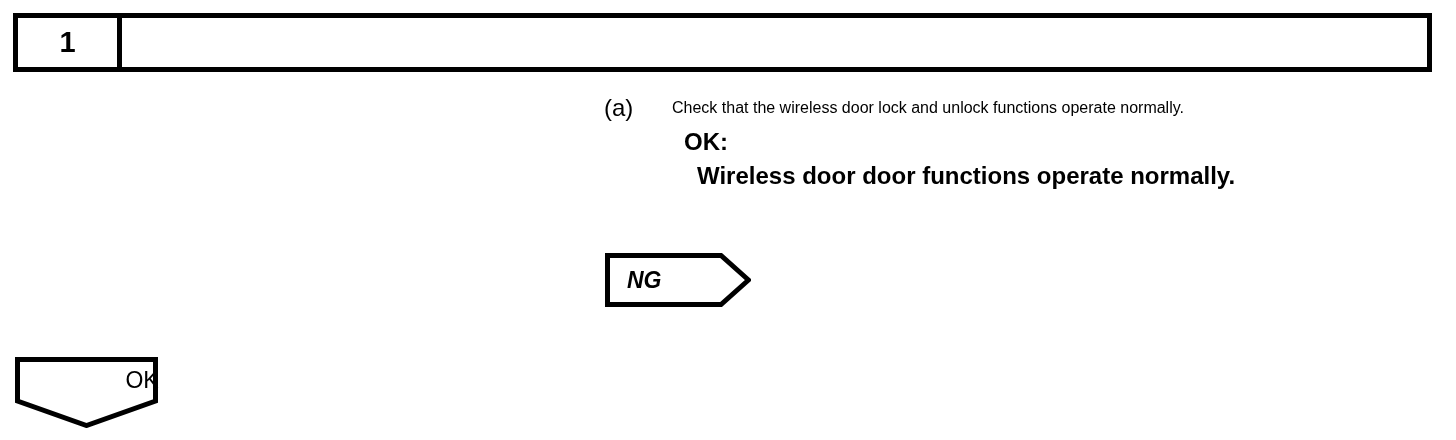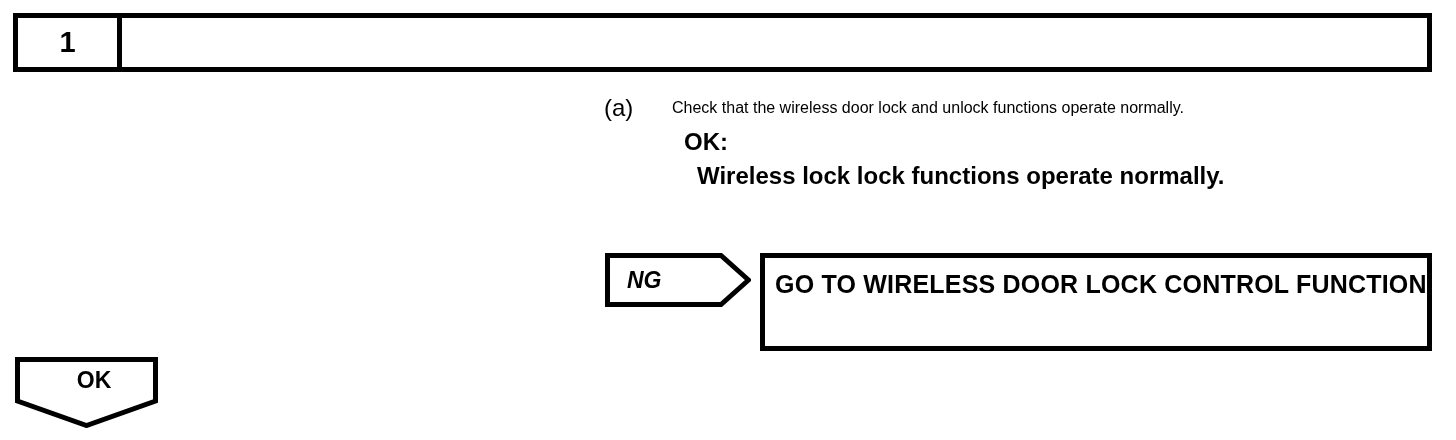--- a/index.html
+++ b/index.html
@@ -158,22 +158,23 @@
   .tag-down .tag-label {
     position: absolute;
     left: 0;
     top: 0;
     width: 158px;
     height: 46px;
     display: flex;
     align-items: center;
     justify-content: center;
     font-size: 23px;
-    font-weight: bold;
-    line-height: 1;
+    font-weight: normal;
+    line-height: 1;
+    padding-left: 48px;
   }
   .tag-down {
     position: relative;
     width: 143px;
     height: 71px;
   }
 </style>
 </head>
 <body>
 
@@ -187,35 +188,32 @@
 
   <div class="procedure-block">
 
     <div class="proc-row">
       <span class="proc-marker">(a)</span>
       <span class="proc-text">Check that the wireless door lock and unlock functions operate normally.</span>
     </div>
 
     <div class="ok-label">OK:</div>
 
-    <div class="ok-result">Wireless lock lock functions operate normally.</div>
+    <div class="ok-result">Wireless door door functions operate normally.</div>
   </div>
 
   <div class="branch-row">
     <div class="tag-right">
       <svg width="146" height="54" viewBox="0 0 146 54">
         <polygon points="2.5,2.5 116,2.5 143.5,27 116,51.5 2.5,51.5" fill="#ffffff" stroke="#000000" stroke-width="5" stroke-linejoin="miter"></polygon>
       </svg>
       <span class="tag-label">NG</span>
     </div>
   </div>
 
-  <div class="goto-box">
-    <span class="goto-text">GO TO WIRELESS DOOR LOCK CONTROL FUNCTION</span>
-  </div>
 
   <div class="ok-branch">
     <div class="tag-down">
       <svg width="143" height="71" viewBox="0 0 143 71">
         <polygon points="2.5,2.5 140.5,2.5 140.5,44 71.5,68.5 2.5,44" fill="#ffffff" stroke="#000000" stroke-width="5" stroke-linejoin="miter"></polygon>
       </svg>
       <span class="tag-label">OK</span>
     </div>
   </div>
 

